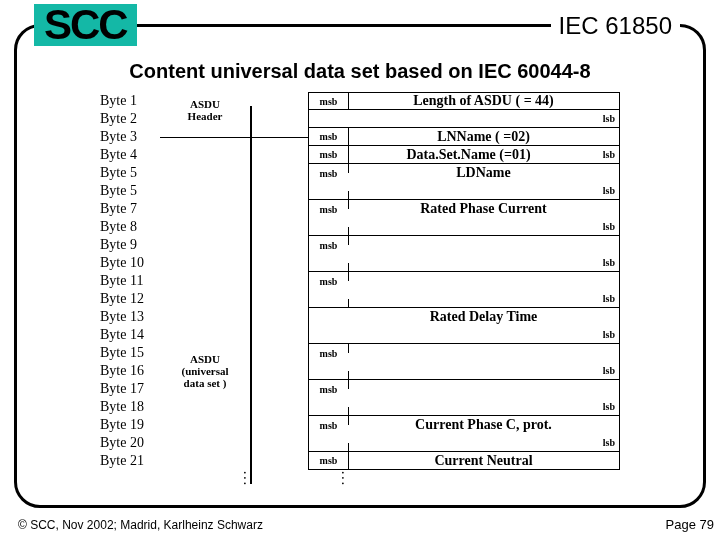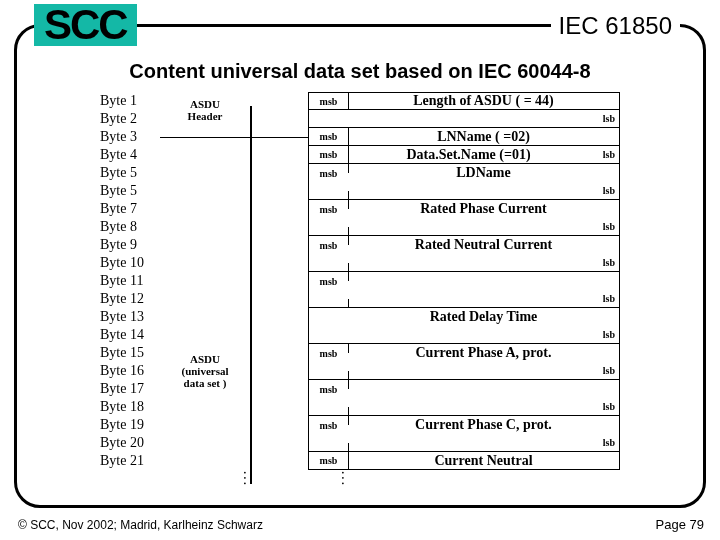--- a/index.html
+++ b/index.html
@@ -51,21 +51,21 @@
     font-weight: 700;
   }
   .footer-left {
     position: absolute;
     left: 18px;
     bottom: 8px;
     font-size: 12px;
   }
   .footer-right {
     position: absolute;
-    right: 16px;
+    right: 6px;
     bottom: 8px;
     font-size: 13px;
   }
 
   .diagram {
     position: absolute;
     top: 92px;
     left: 100px;
     width: 520px;
     font-family: "Times New Roman", serif;
@@ -258,21 +258,20 @@
       </div>
   </div>
 
   <div class="row">
     <div class="bytenum">Byte 9</div>
     <div class="section"></div>
       <div class="gap"></div>
     <div class="cell">
       <div class="msb-divider short-top"></div>
       <div class="msb">msb</div>
-      <div class="field">Rated Neutral Current</div>
     </div>
   </div>
 
   <div class="row">
     <div class="bytenum">Byte 10</div>
     <div class="section"></div>
       <div class="gap"></div>
     <div class="cell bot">
         <div class="msb-divider short-bot"></div>
         <div class="msb"></div>
@@ -326,21 +325,20 @@
 
   <div class="row">
     <div class="bytenum">Byte 15</div>
     <div class="section" style="white-space:pre-line;position:relative;top:18px">ASDU
 (universal
 data set )</div>
     <div class="gap"></div>
     <div class="cell">
       <div class="msb-divider short-top"></div>
       <div class="msb">msb</div>
-      <div class="field">Current Phase A, prot.</div>
     </div>
   </div>
 
   <div class="row">
     <div class="bytenum">Byte 16</div>
     <div class="section"></div>
       <div class="gap"></div>
     <div class="cell bot">
         <div class="msb-divider short-bot"></div>
         <div class="msb"></div>

